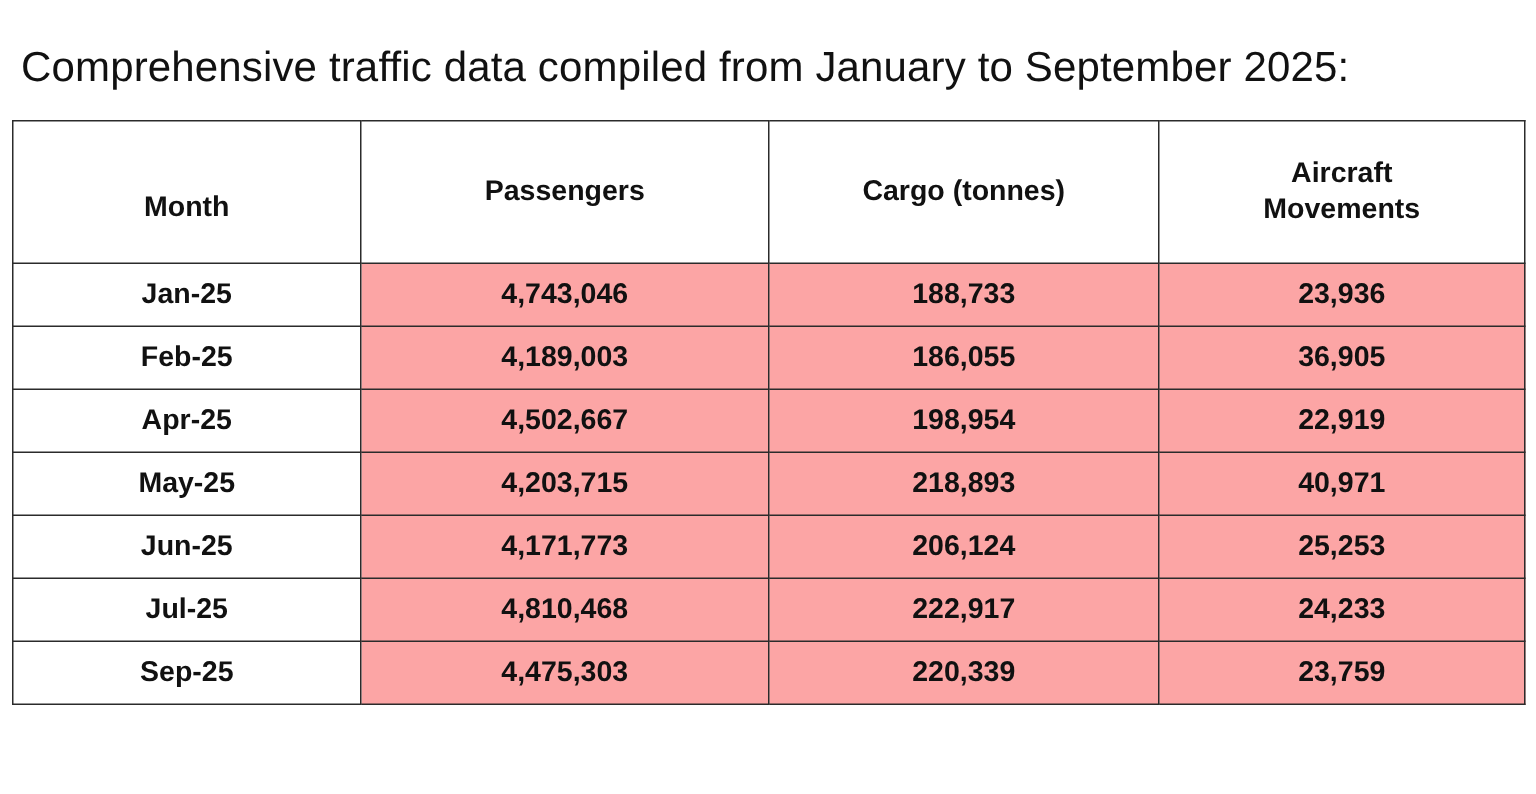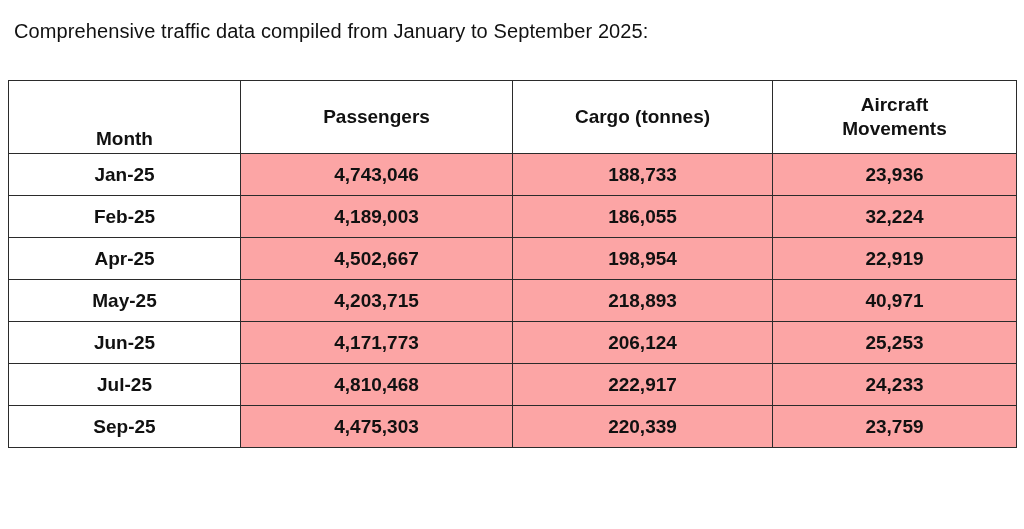--- a/index.html
+++ b/index.html
@@ -16,22 +16,22 @@
   }
   .page {
     width: 1024px;
     height: 529px;
     position: relative;
     box-sizing: border-box;
   }
   .intro {
     position: absolute;
     left: 14px;
-    top: 18px;
-    font-size: 20px;
+    top: 32px;
+    font-size: 28px;
     line-height: 26px;
     color: #111111;
     letter-spacing: 0.1px;
     white-space: nowrap;
   }
   .table-wrap {
     position: absolute;
     left: 8px;
     top: 80px;
     width: 1008px;
@@ -51,21 +51,21 @@
     padding: 0;
   }
   table.traffic thead th {
     height: 70px;
     font-weight: bold;
     background: #ffffff;
     line-height: 24px;
   }
   table.traffic thead th.month-head {
     vertical-align: bottom;
-    padding-bottom: 2px;
+    padding-bottom: 24px;
   }
   table.traffic tbody td {
     height: 41px;
     font-weight: bold;
   }
   td.month-cell {
     background: #ffffff;
   }
   td.data-cell {
     background: #fca5a5;
@@ -105,21 +105,21 @@
         <tr>
           <td class="month-cell">Jan-25</td>
           <td class="data-cell">4,743,046</td>
           <td class="data-cell">188,733</td>
           <td class="data-cell">23,936</td>
         </tr>
         <tr>
           <td class="month-cell">Feb-25</td>
           <td class="data-cell">4,189,003</td>
           <td class="data-cell">186,055</td>
-          <td class="data-cell">32,224</td>
+          <td class="data-cell">36,905</td>
         </tr>
         <tr>
           <td class="month-cell">Apr-25</td>
           <td class="data-cell">4,502,667</td>
           <td class="data-cell">198,954</td>
           <td class="data-cell">22,919</td>
         </tr>
         <tr>
           <td class="month-cell">May-25</td>
           <td class="data-cell">4,203,715</td>

